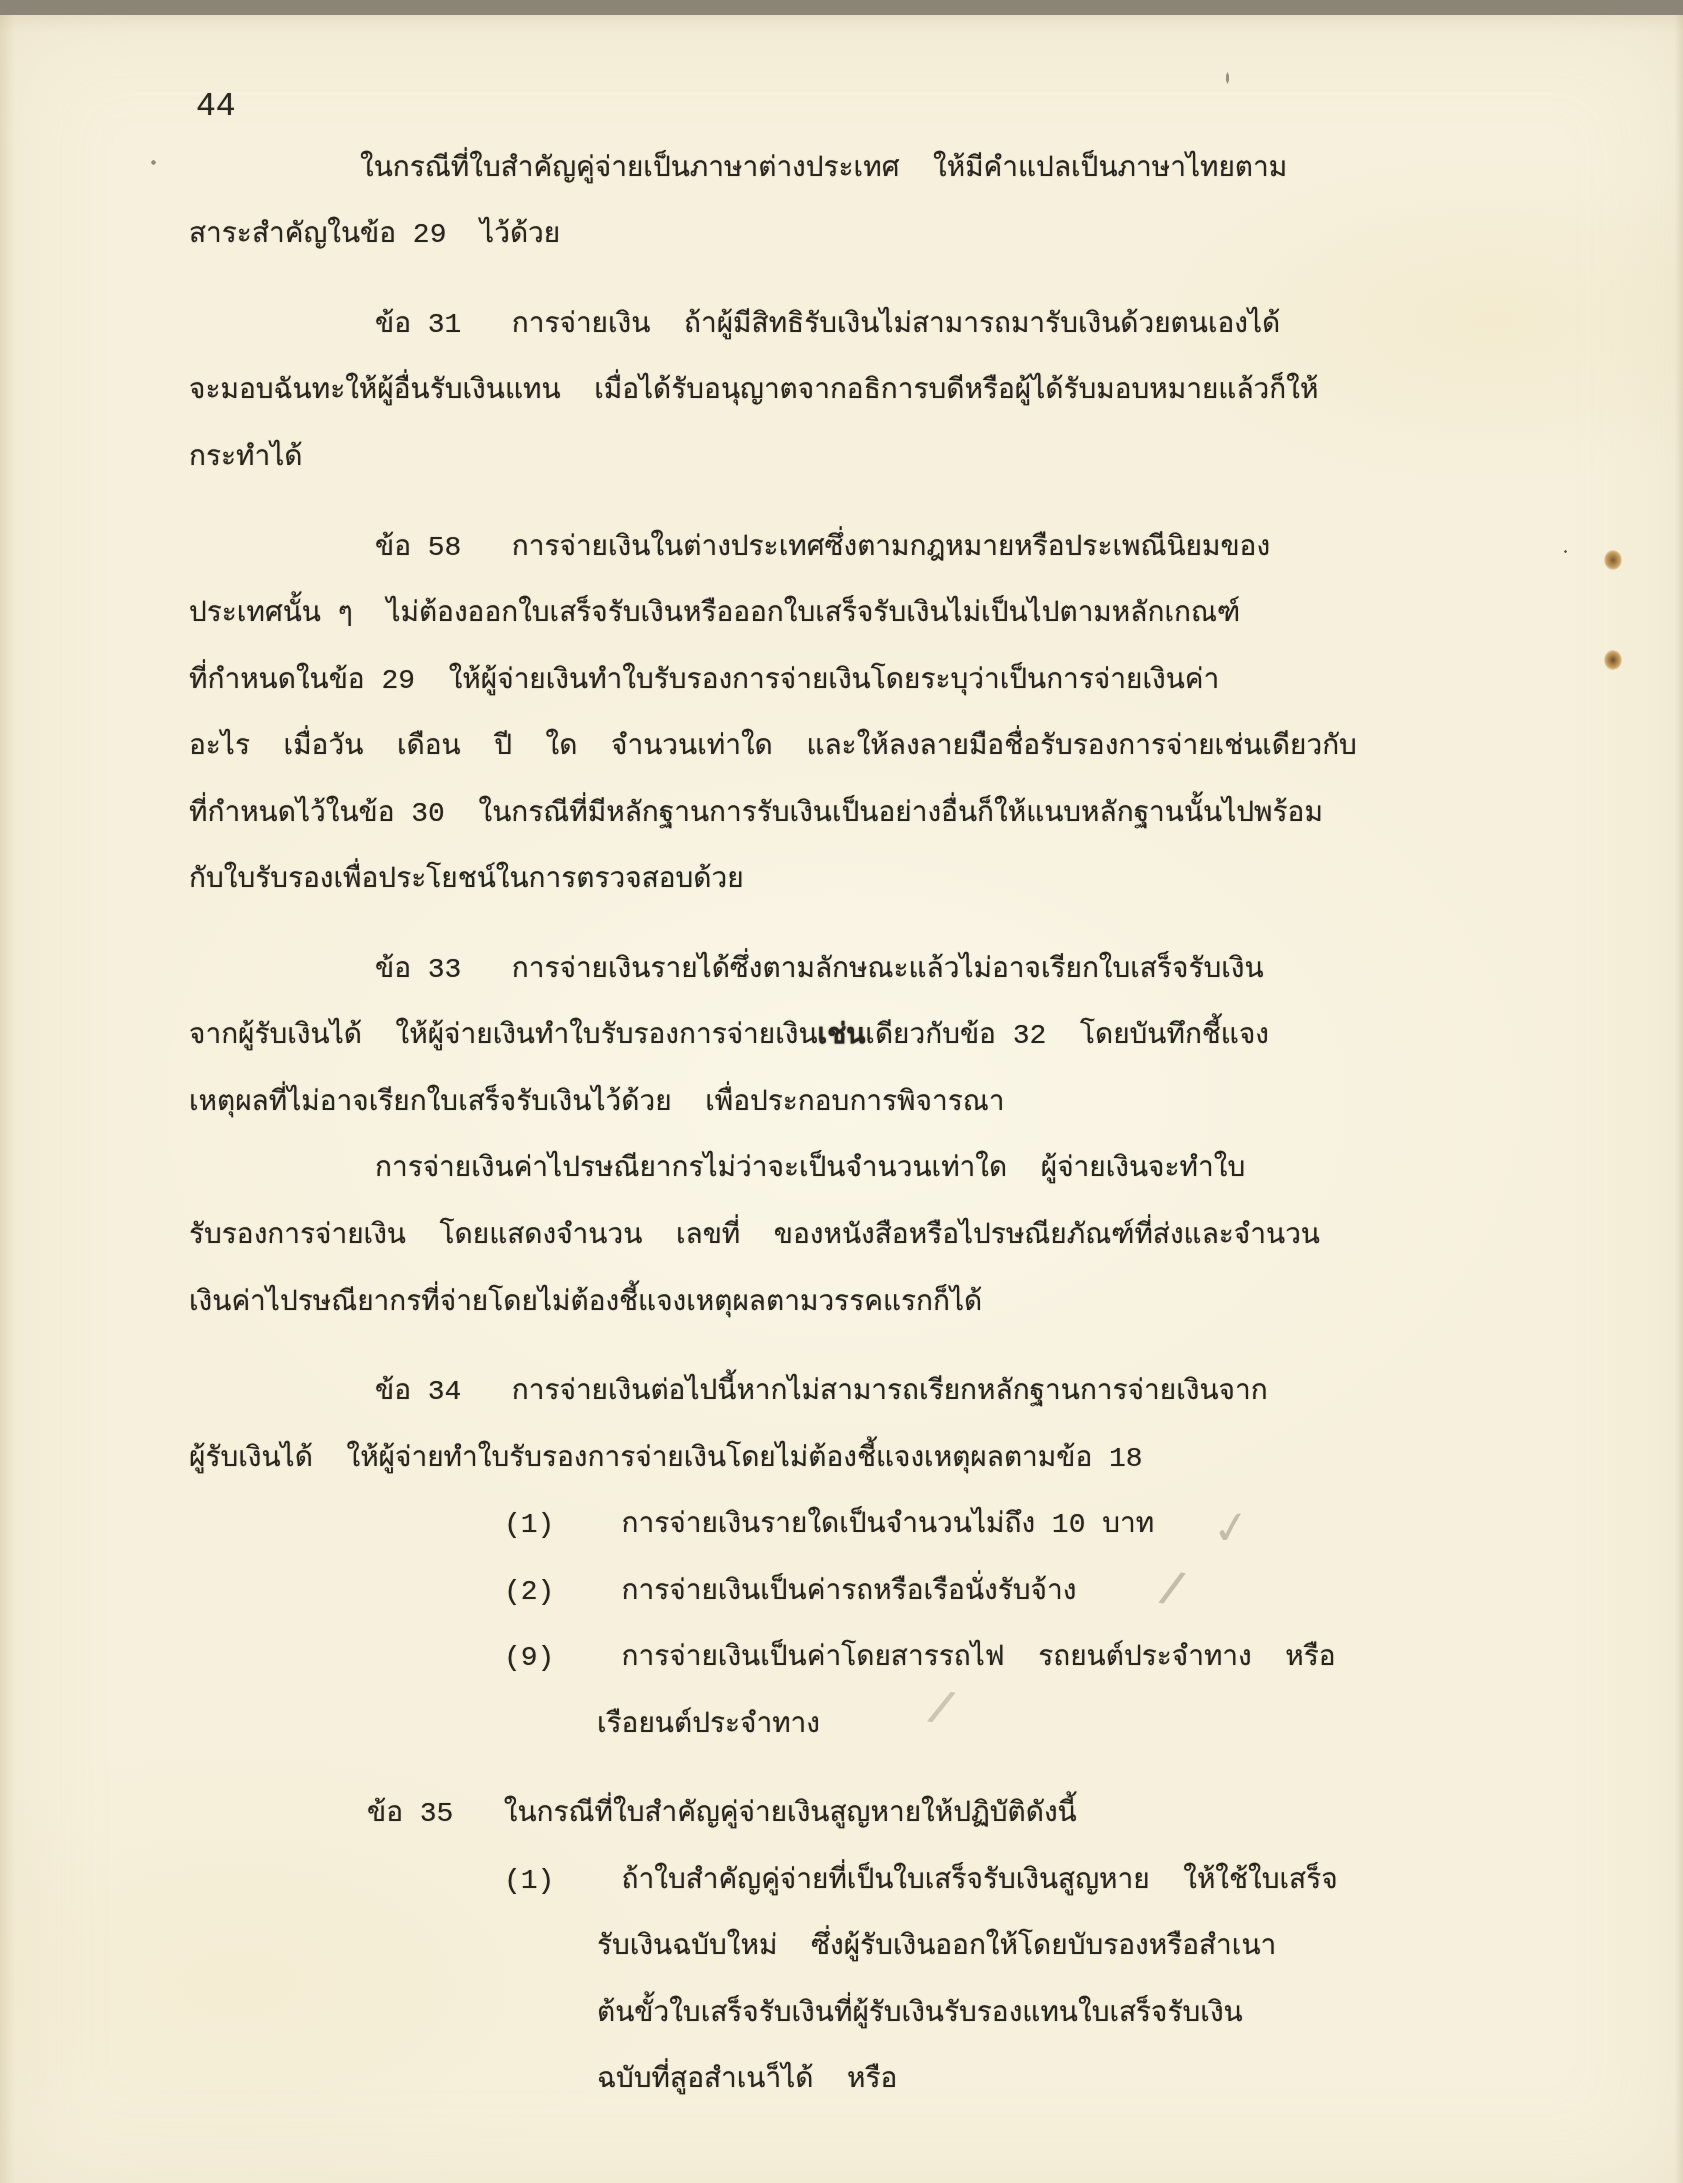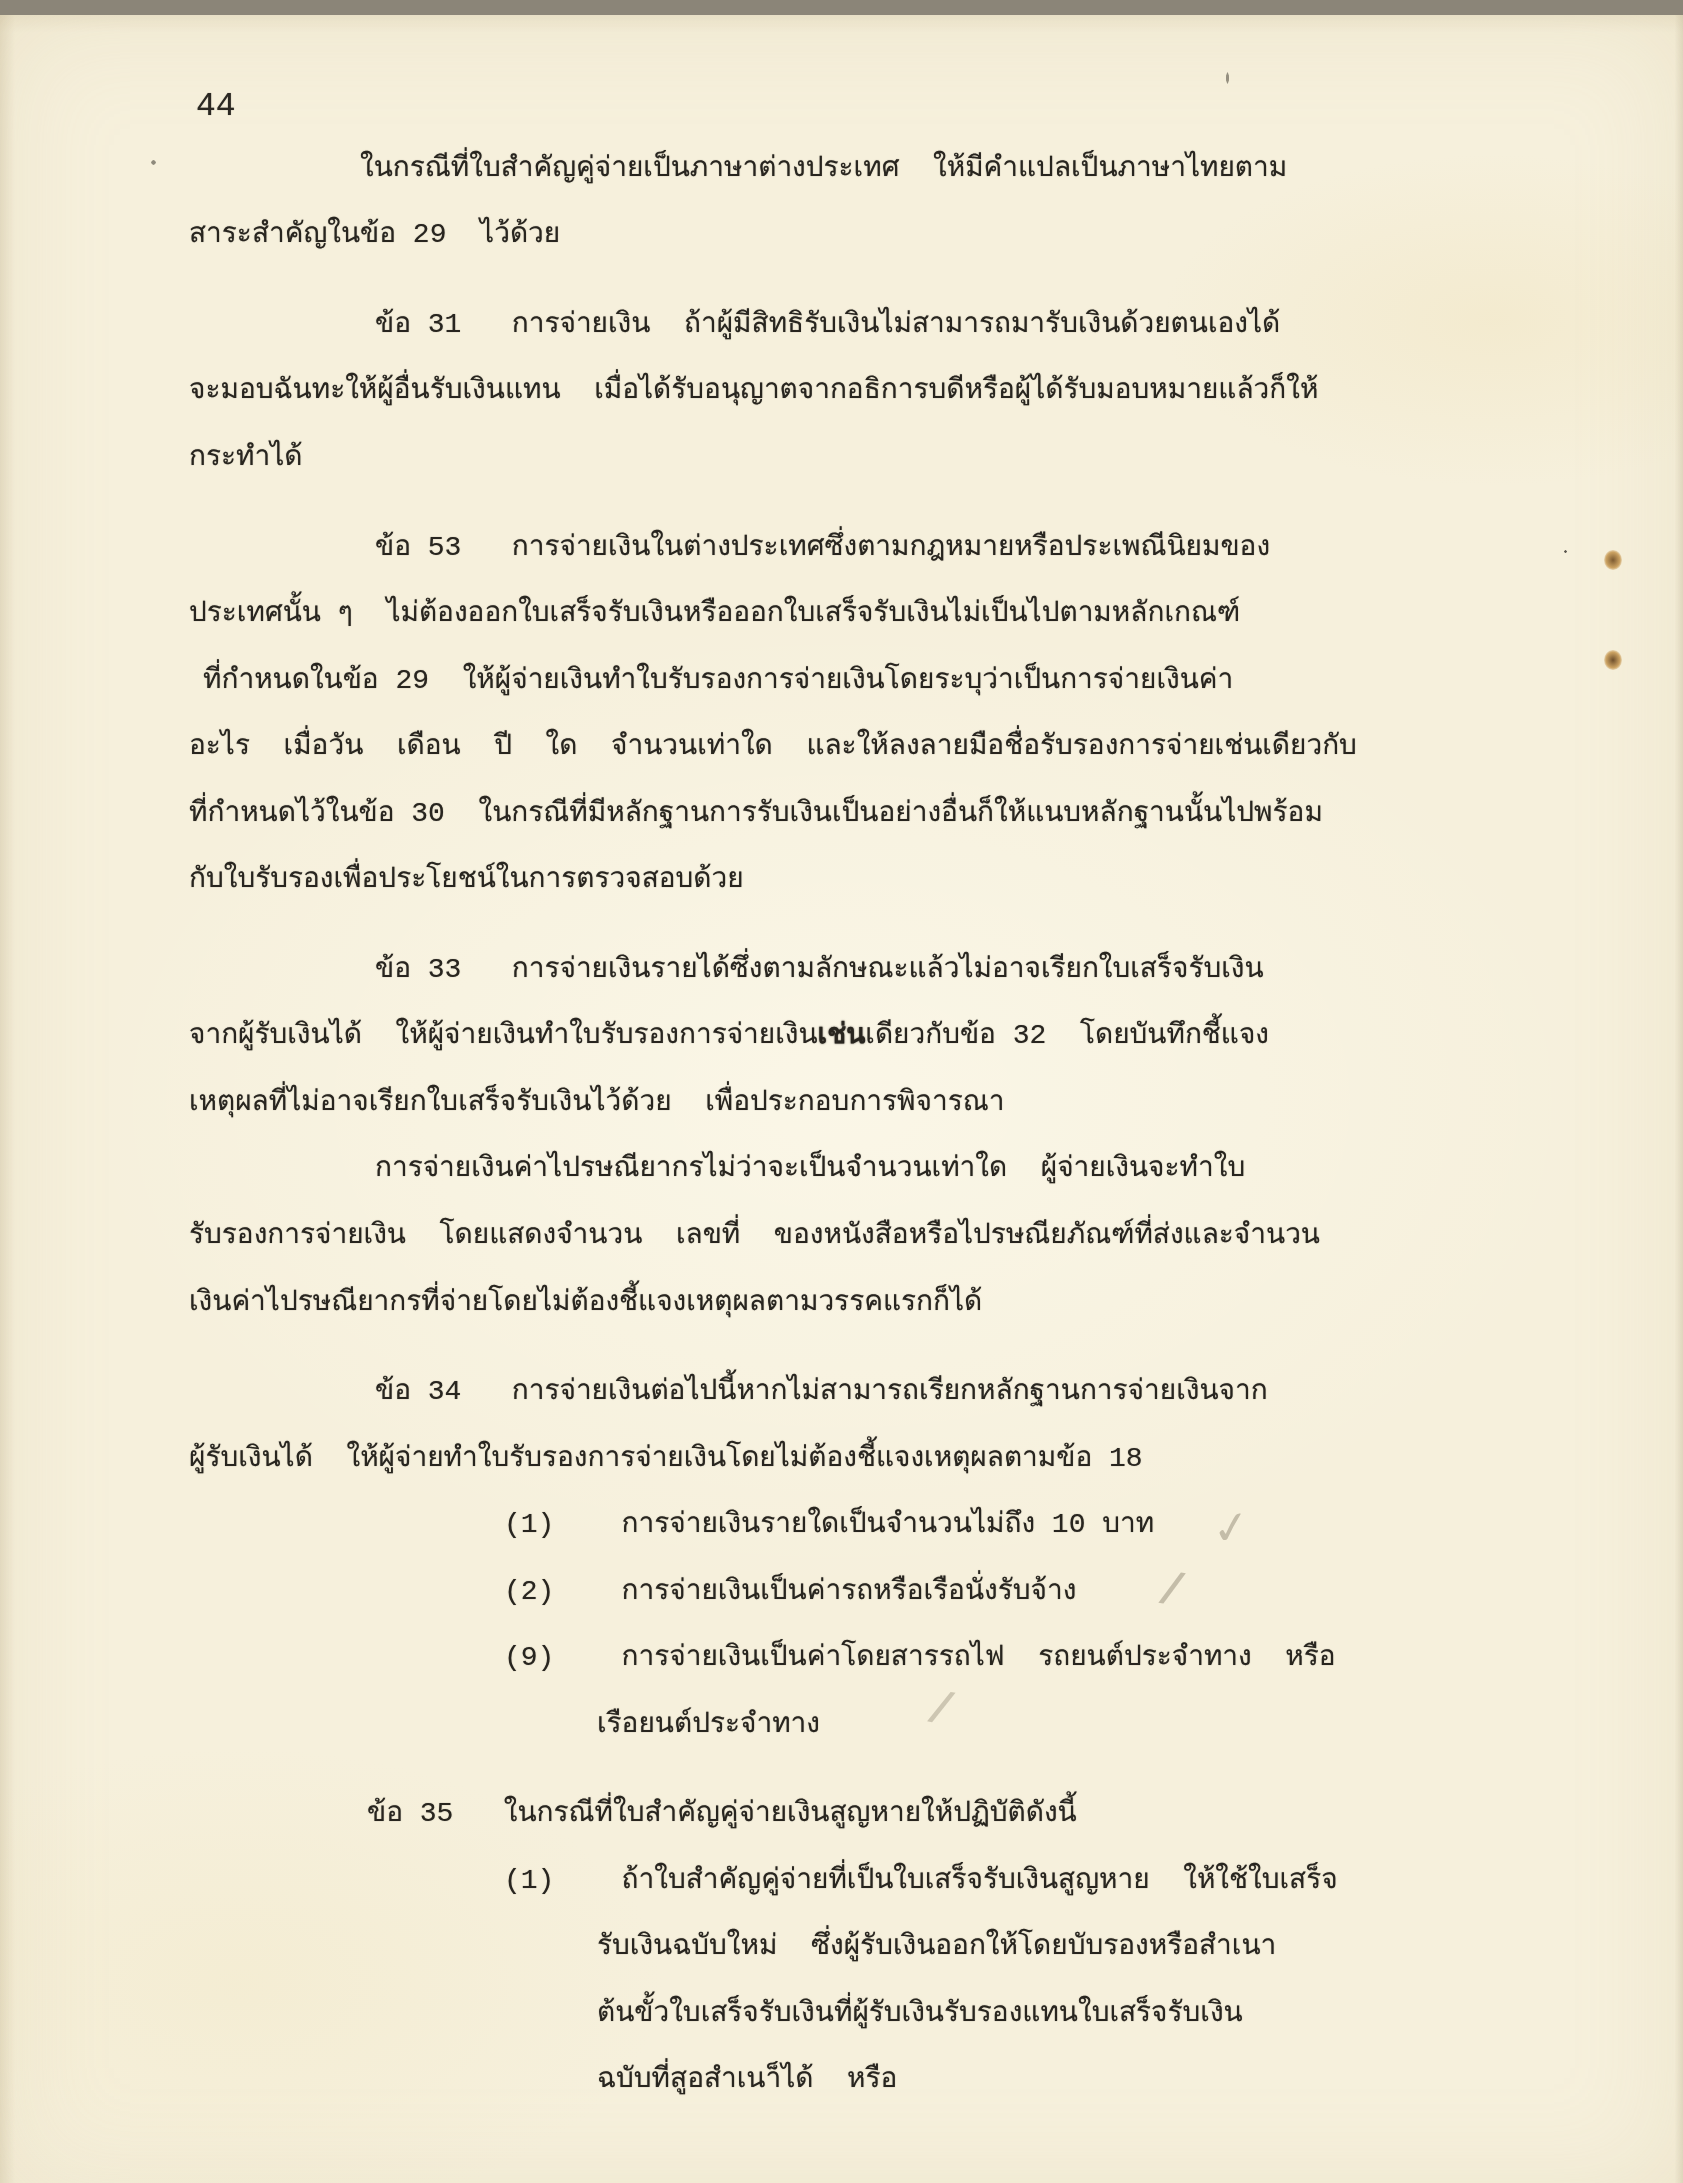--- a/index.html
+++ b/index.html
@@ -49,23 +49,23 @@
 <body>
 
 <div class="page">
   <div class="page-number">44</div>
   <div id="lines">
       <div class="line" style="left: 360px; top: 136px;">ในกรณีที่ใบสำคัญคู่จ่ายเป็นภาษาต่างประเทศ  ให้มีคำแปลเป็นภาษาไทยตาม</div>
       <div class="line" style="left: 189px; top: 202px;">สาระสำคัญในข้อ 29  ไว้ด้วย</div>
       <div class="line" style="left: 375px; top: 292px;">ข้อ 31   การจ่ายเงิน  ถ้าผู้มีสิทธิรับเงินไม่สามารถมารับเงินด้วยตนเองได้</div>
       <div class="line" style="left: 189px; top: 358px;">จะมอบฉันทะให้ผู้อื่นรับเงินแทน  เมื่อได้รับอนุญาตจากอธิการบดีหรือผู้ได้รับมอบหมายแล้วก็ให้</div>
       <div class="line" style="left: 189px; top: 425px;">กระทำได้</div>
-      <div class="line" style="left: 375px; top: 515px;">ข้อ 53   การจ่ายเงินในต่างประเทศซึ่งตามกฎหมายหรือประเพณีนิยมของ</div>
+      <div class="line" style="left: 375px; top: 515px;">ข้อ 58   การจ่ายเงินในต่างประเทศซึ่งตามกฎหมายหรือประเพณีนิยมของ</div>
       <div class="line" style="left: 189px; top: 581px;">ประเทศนั้น ๆ  ไม่ต้องออกใบเสร็จรับเงินหรือออกใบเสร็จรับเงินไม่เป็นไปตามหลักเกณฑ์</div>
-      <div class="line" style="left: 203px; top: 648px;">ที่กำหนดในข้อ 29  ให้ผู้จ่ายเงินทำใบรับรองการจ่ายเงินโดยระบุว่าเป็นการจ่ายเงินค่า</div>
+      <div class="line" style="left: 189px; top: 648px;">ที่กำหนดในข้อ 29  ให้ผู้จ่ายเงินทำใบรับรองการจ่ายเงินโดยระบุว่าเป็นการจ่ายเงินค่า</div>
       <div class="line" style="left: 189px; top: 714px;">อะไร  เมื่อวัน  เดือน  ปี  ใด  จำนวนเท่าใด  และให้ลงลายมือชื่อรับรองการจ่ายเช่นเดียวกับ</div>
       <div class="line" style="left: 189px; top: 781px;">ที่กำหนดไว้ในข้อ 30  ในกรณีที่มีหลักฐานการรับเงินเป็นอย่างอื่นก็ให้แนบหลักฐานนั้นไปพร้อม</div>
       <div class="line" style="left: 189px; top: 847px;">กับใบรับรองเพื่อประโยชน์ในการตรวจสอบด้วย</div>
       <div class="line" style="left: 375px; top: 937px;">ข้อ 33   การจ่ายเงินรายได้ซึ่งตามลักษณะแล้วไม่อาจเรียกใบเสร็จรับเงิน</div>
       <div class="line" style="left: 189px; top: 1003px;">จากผู้รับเงินได้  ให้ผู้จ่ายเงินทำใบรับรองการจ่ายเงิน<b>เช่น</b>เดียวกับข้อ 32  โดยบันทึกชี้แจง</div>
       <div class="line" style="left: 189px; top: 1070px;">เหตุผลที่ไม่อาจเรียกใบเสร็จรับเงินไว้ด้วย  เพื่อประกอบการพิจารณา</div>
       <div class="line" style="left: 375px; top: 1136px;">การจ่ายเงินค่าไปรษณียากรไม่ว่าจะเป็นจำนวนเท่าใด  ผู้จ่ายเงินจะทำใบ</div>
       <div class="line" style="left: 189px; top: 1203px;">รับรองการจ่ายเงิน  โดยแสดงจำนวน  เลขที่  ของหนังสือหรือไปรษณียภัณฑ์ที่ส่งและจำนวน</div>
       <div class="line" style="left: 189px; top: 1270px;">เงินค่าไปรษณียากรที่จ่ายโดยไม่ต้องชี้แจงเหตุผลตามวรรคแรกก็ได้</div>
       <div class="line" style="left: 375px; top: 1359px; text-align: right;">ข้อ 34   การจ่ายเงินต่อไปนี้หากไม่สามารถเรียกหลักฐานการจ่ายเงินจาก</div>

